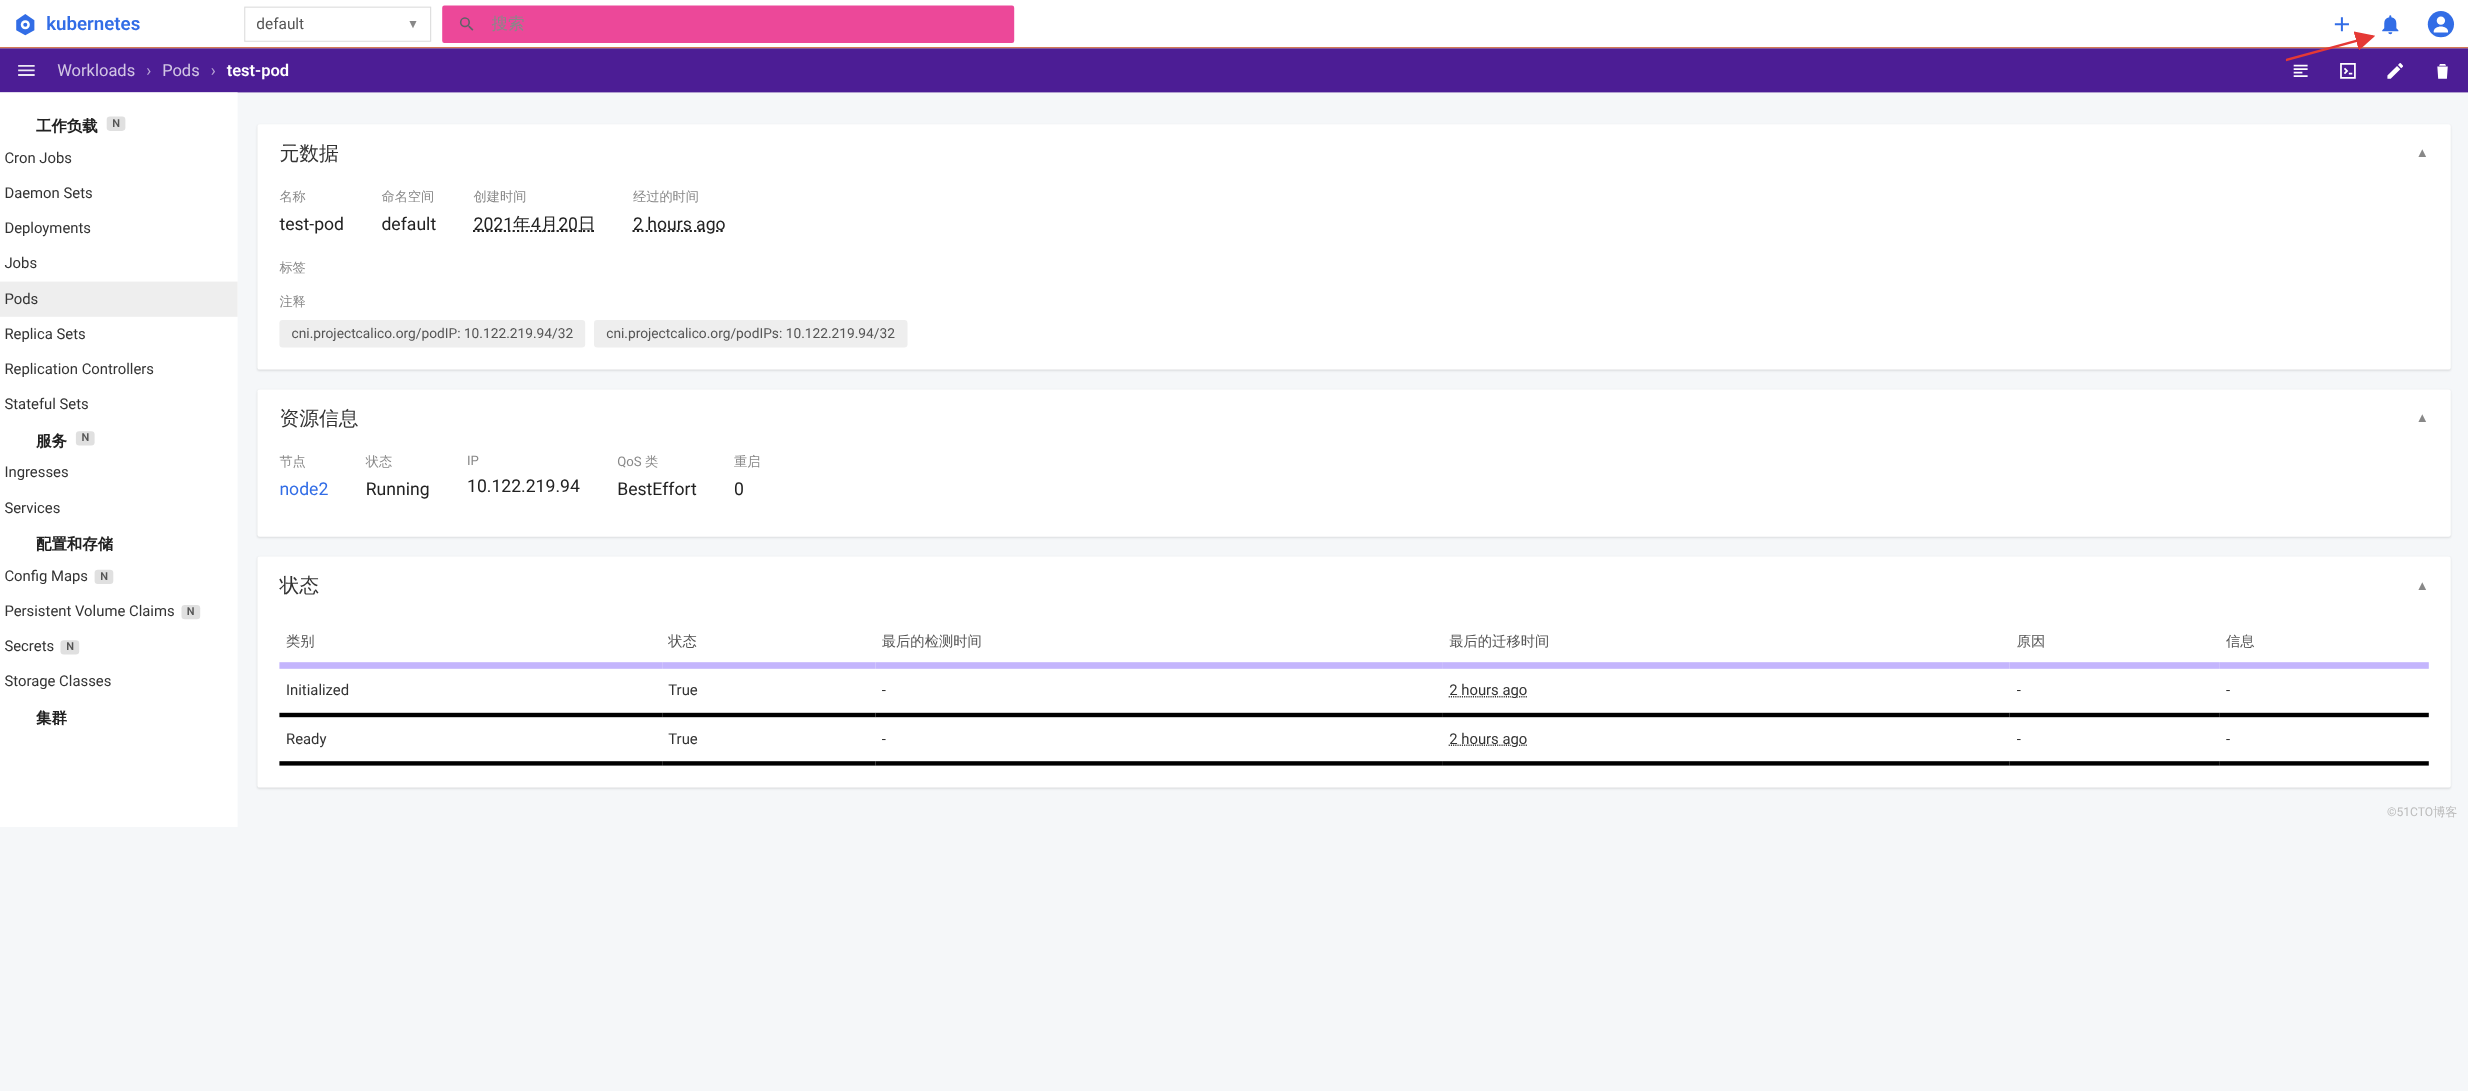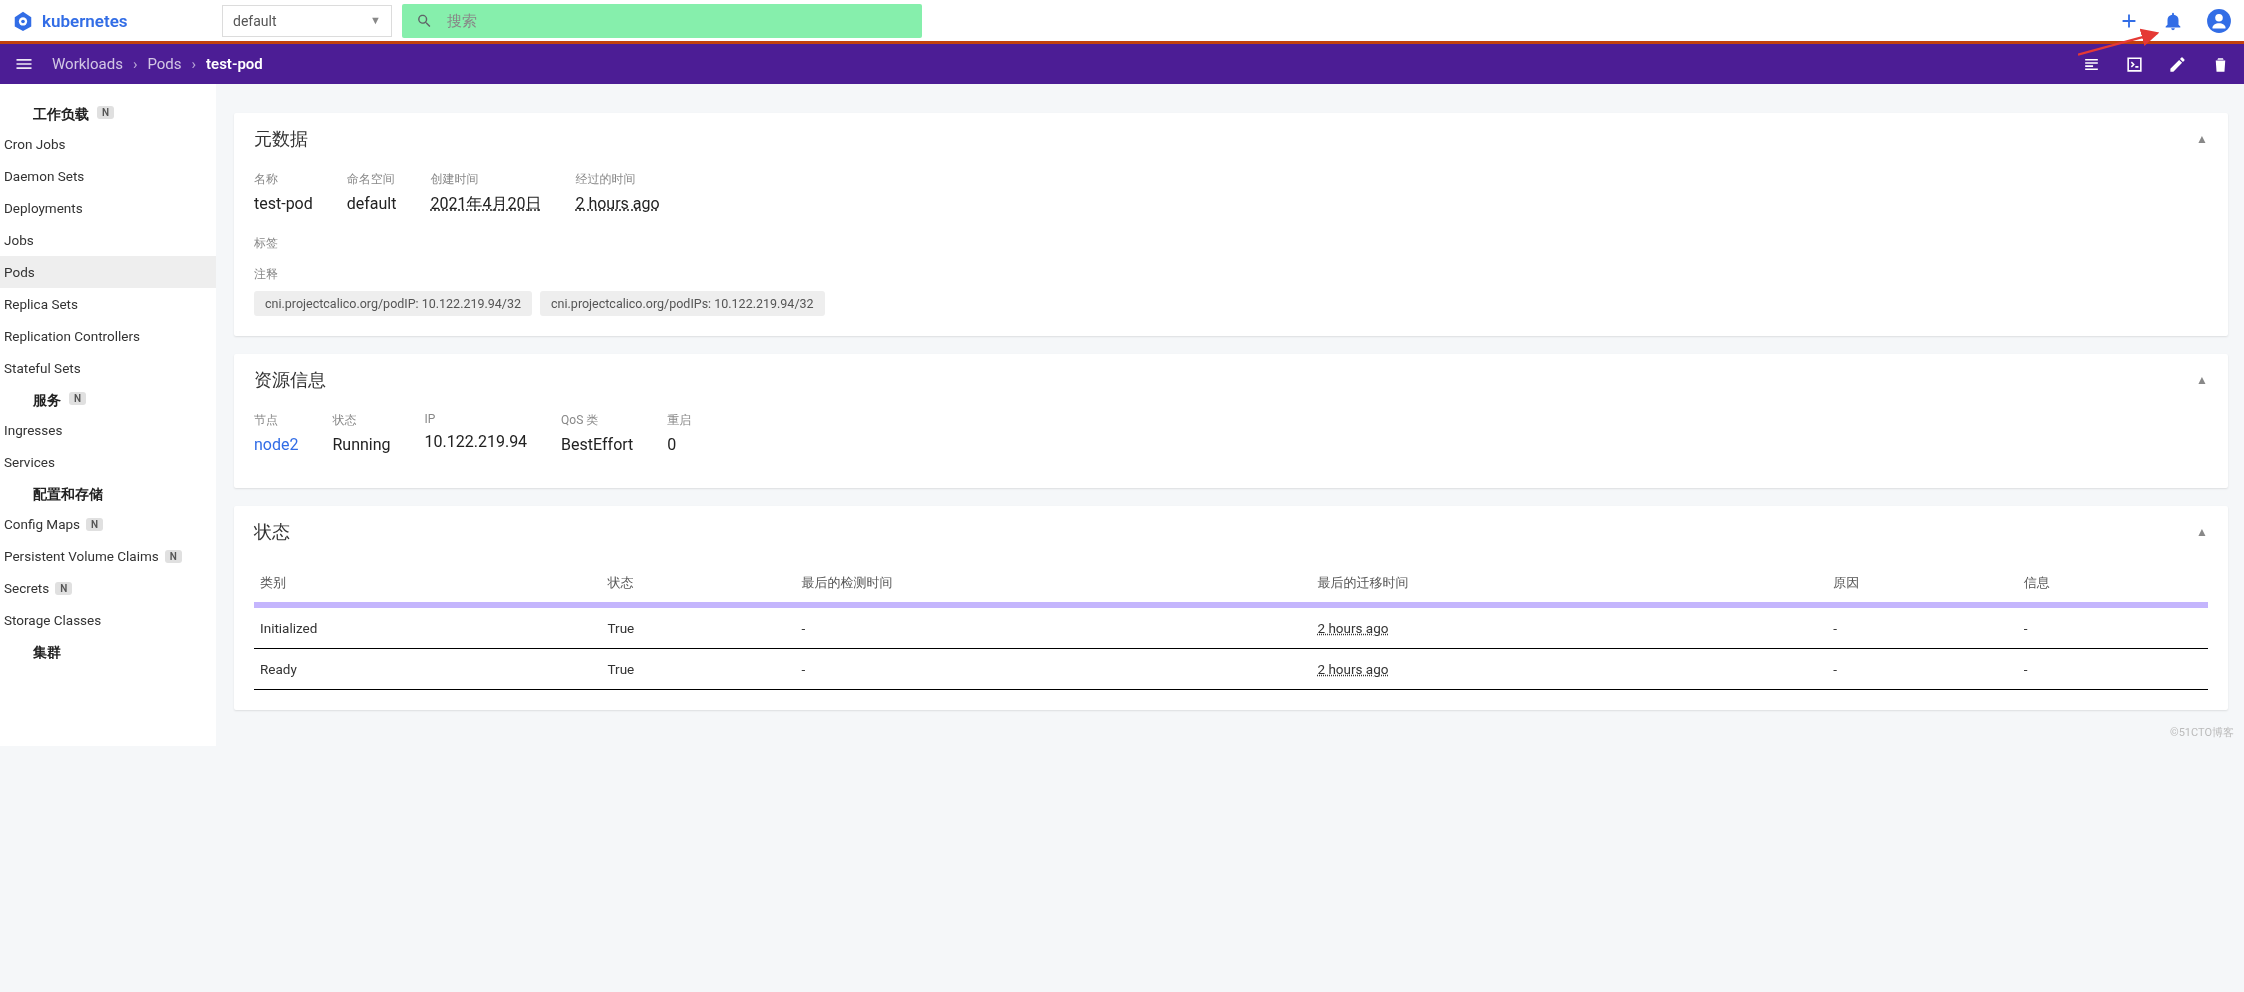--- a/index.html
+++ b/index.html
@@ -1,24 +1,24 @@
 <!DOCTYPE html>
 <html><head>
   <meta charset="utf-8">
   <style>
     * { box-sizing: border-box; margin: 0; padding: 0; }
     body { font-family: Roboto, "Helvetica Neue", Arial, sans-serif; background: #f5f7f9; color: #212121; font-size: 14px; }
 
     
-    .top-header { height: 44px; background: #fff; display: flex; align-items: center; padding: 0 12px; border-bottom: 3px solid #c2410c; }
+    .top-header { height: 44px; background: #fff; display: flex; align-items: center; padding: 0 12px; border-bottom: 1px solid #c2410c; }
     .brand { display: flex; align-items: center; gap: 8px; color: #326de6; font-weight: 600; font-size: 17px; width: 210px;}
     .brand-icon { width: 22px; height: 22px; }
     .ns-select { width: 170px; height: 32px; border: 1px solid #dcdcdc; background: #fff; color: #555; font-size: 14px; padding: 0 10px; display: flex; align-items: center; justify-content: space-between; margin-right: 10px;}
     .ns-select .chev { color: #888; font-size: 11px; }
-    .search-box { flex: 0 0 520px; height: 34px; background: #86efac; display: flex; align-items: center; padding: 0 14px; gap: 14px; border-radius: 2px;}
+    .search-box { flex: 0 0 520px; height: 34px; background: #ec4899; display: flex; align-items: center; padding: 0 14px; gap: 14px; border-radius: 2px;}
     .search-box svg { width: 18px; height: 18px; fill: #5f6368;}
     .search-input { border: none; background: transparent; outline: none; font-size: 15px; color: #333; width: 100%;}
     .search-input::placeholder { color: #888;}
     .top-spacer { flex: 1;}
     .red-arrow { position: absolute; right: 76px; top: 28px; width: 90px; height: 30px; pointer-events: none;}
     .red-arrow svg { width: 100%; height: 100%;}
     .top-icons { display: flex; align-items: center; gap: 22px; margin-left: 20px;}
     .top-icons .icon { width: 22px; height: 22px; fill: #326de6; cursor: pointer;}
     .top-icons .user-icon { width: 26px; height: 26px; fill: #326de6;}
 
@@ -56,21 +56,21 @@
     .meta-value.link { color: #326de6; cursor: pointer;}
 
     .chip-row { display: flex; flex-wrap: wrap; gap: 8px; padding-top: 2px;}
     .chip { background: #eeeeee; color: #555; font-size: 12.5px; padding: 5px 11px; border-radius: 3px;}
     .chip-section { margin-top: 6px;}
     .chip-label { font-size: 12px; color: #888; margin-bottom: 6px;}
 
     
     .st-table { width: 100%; border-collapse: collapse; margin-top: 6px;}
     .st-table th { text-align: left; font-size: 13px; color: #555; font-weight: 500; padding: 10px 6px; border-bottom: 6px solid #c4b5fd;}
-    .st-table td { font-size: 13.5px; color: #333; padding: 12px 6px; border-bottom: 1px solid #000000;}
+    .st-table td { font-size: 13.5px; color: #333; padding: 12px 6px; border-bottom: 4px solid #000000;}
     .st-elapsed { text-decoration: underline dotted;}
     .watermark { position:absolute; right:10px; bottom:6px; font-size:11px; color:#bbb;}
   </style>
 </head>
 <body>
 
 <div class="top-header">
   <div class="brand">
     <svg class="brand-icon" viewBox="0 0 24 24">
         <polygon points="12,2 21,8 21,18 12,23 3,18 3,8" fill="#326de6"></polygon>

